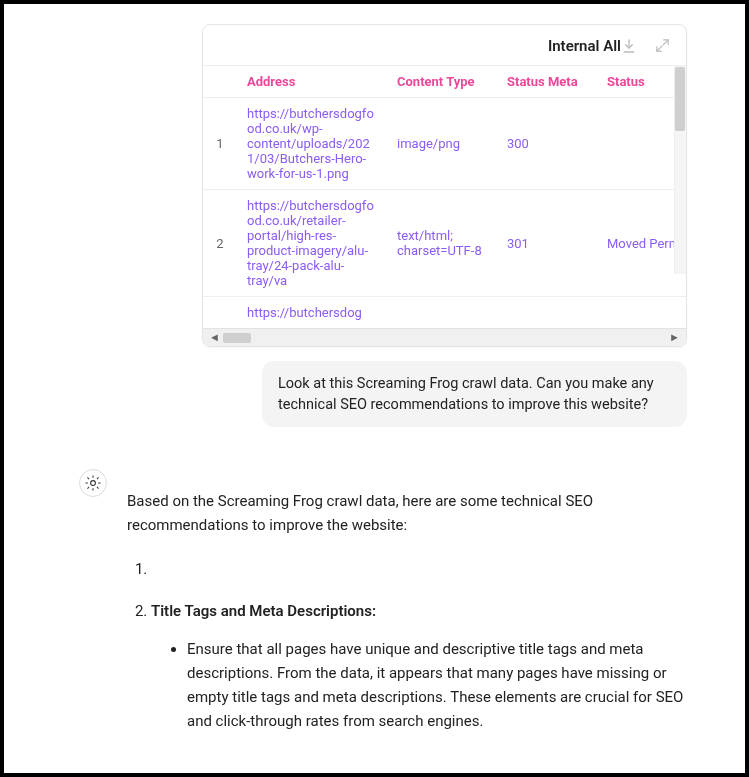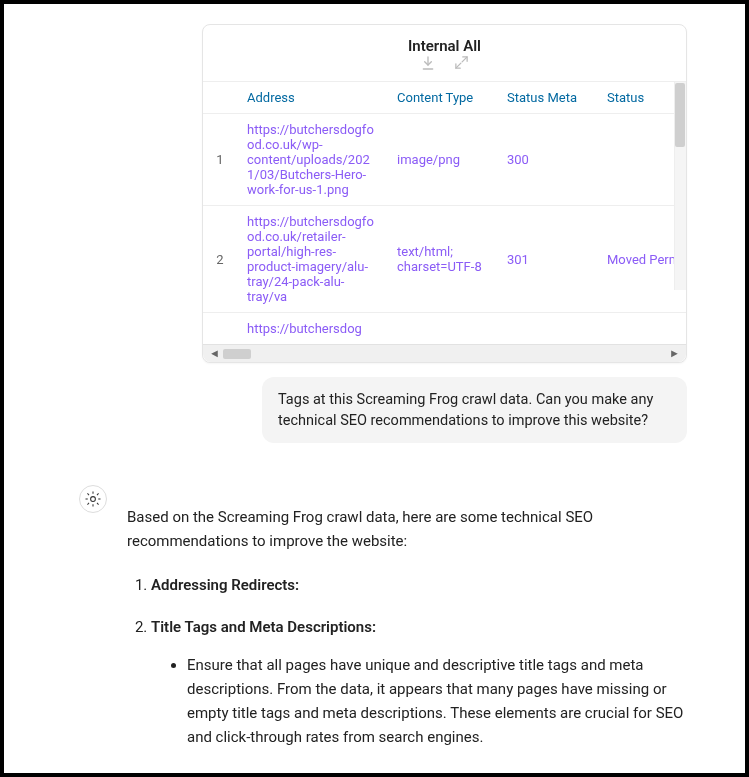--- a/index.html
+++ b/index.html
@@ -2,30 +2,30 @@
 <html><head>
 <meta charset="utf-8">
 <style>
   * { box-sizing: border-box; margin: 0; padding: 0; }
   body { font-family: -apple-system, BlinkMacSystemFont, "Segoe UI", Roboto, Helvetica, Arial, sans-serif; background: #fff; color: #333; }
   .frame { width: 749px; height: 777px; border: 4px solid #000; background: #fff; overflow: hidden; position: relative; }
   .inner { padding: 20px 30px 0 30px; height: 100%; overflow: hidden; }
 
   
   .card { width: 485px; margin-left: 168px; background: #fff; border: 1px solid #e5e5e5; border-radius: 8px; box-shadow: 0 1px 2px rgba(0,0,0,0.04); }
-  .card-header { display: flex; align-items: center; justify-content: flex-end; padding: 12px 16px 10px 16px; flex-direction: column; }
+  .card-header { display: flex; align-items: center; justify-content: flex-end; padding: 12px 16px 10px 16px; }
   .card-title { font-size: 15px; font-weight: 600; color: #222; }
   .card-icons { display: flex; gap: 18px; }
   .card-icons span { color: #bbb; cursor: pointer; display: inline-flex; }
 
   .tbl-wrap { position: relative; border-top: 1px solid #eee; }
   .tbl-scroll { overflow: hidden; }
   table { border-collapse: collapse; width: 100%; font-size: 13px; table-layout: fixed; }
   th, td { text-align: left; padding: 8px 10px; border-bottom: 1px solid #eee; vertical-align: middle; color: #8b5cf6; word-wrap: break-word; }
-  th { font-weight: 400; color: #0369a1; background: #fff; }
+  th { font-weight: 700; color: #ec4899; background: #fff; }
   col.idx { width: 34px; }
   col.addr { width: 150px; }
   col.ct { width: 110px; }
   col.sc { width: 100px; }
   col.st { width: 110px; }
   td.idx { text-align: center; color: #666; }
   tr.partial td { border-bottom: none; }
 
   
   .vbar { position: absolute; top: 0; right: 0; width: 12px; height: 208px; background: #f5f5f5; border-left: 1px solid #eee; }
@@ -126,21 +126,21 @@
           <div class="vthumb"></div>
         </div>
         <div class="hbar">
           <span class="harrow left">◄</span>
           <div class="hthumb"></div>
           <span class="harrow right">►</span>
         </div>
       </div>
     </div>
 
-    <div class="user-bubble">Tags at this Screaming Frog crawl data. Can you make any technical SEO recommendations to improve this website?</div>
+    <div class="user-bubble">Look at this Screaming Frog crawl data. Can you make any technical SEO recommendations to improve this website?</div>
 
     <div class="assist">
       <div class="avatar">
         <svg width="18" height="18" viewBox="0 0 24 24" fill="none" stroke="#333" stroke-width="1.4">
             <circle cx="12" cy="12" r="3.2"></circle>
             <g>
               <path d="M12 2v3"></path>
               <path d="M12 19v3"></path>
               <path d="M2 12h3"></path>
               <path d="M19 12h3"></path>
@@ -148,21 +148,20 @@
               <path d="M17.3 17.3l2.1 2.1"></path>
               <path d="M4.6 19.4l2.1-2.1"></path>
               <path d="M17.3 6.7l2.1-2.1"></path>
             </g>
           </svg>
       </div>
       <div class="assist-body">
         <p class="intro">Based on the Screaming Frog crawl data, here are some technical SEO recommendations to improve the website:</p>
         <ol class="main">
           <li>
-            <span class="h">Addressing Redirects:</span>
           </li>
           <li>
             <span class="h">Title Tags and Meta Descriptions:</span>
             <ul class="sub">
               <li>Ensure that all pages have unique and descriptive title tags and meta descriptions. From the data, it appears that many pages have missing or empty title tags and meta descriptions. These elements are crucial for SEO and click-through rates from search engines.</li>
             </ul>
           </li>
 
         </ol>
       </div>

